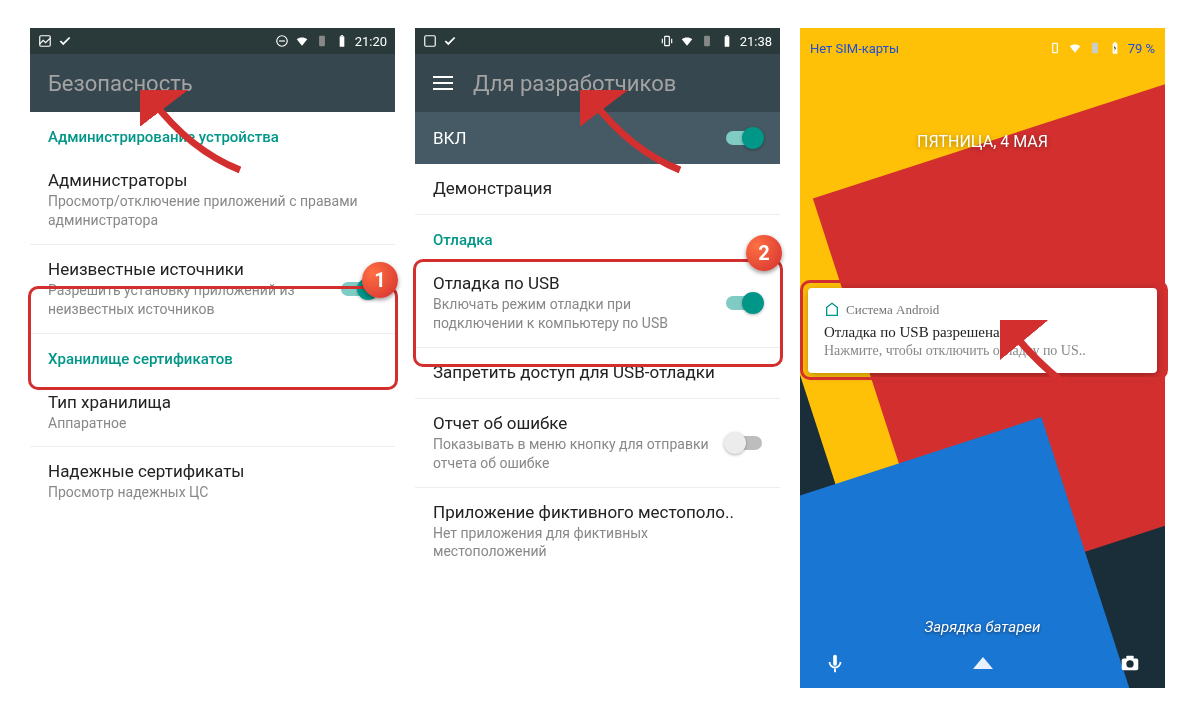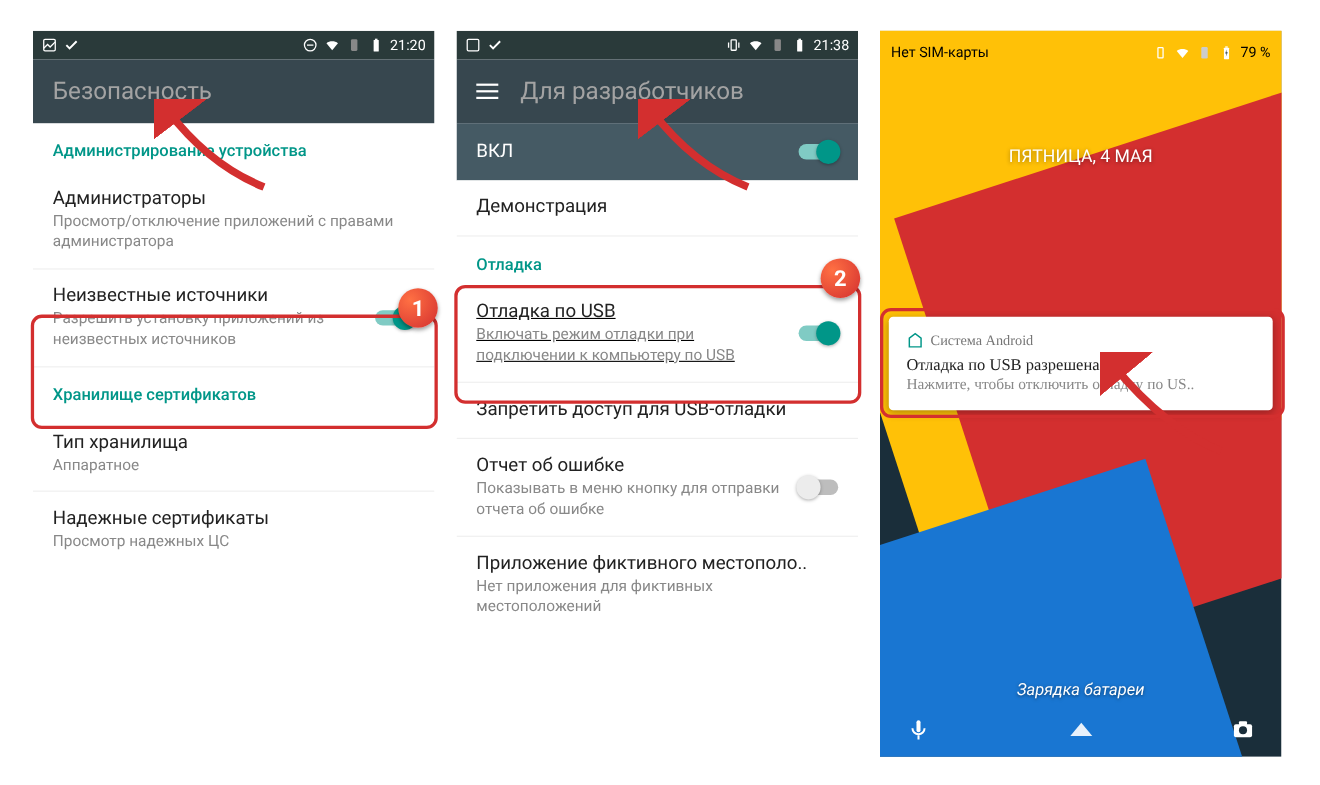--- a/index.html
+++ b/index.html
@@ -39,21 +39,21 @@
 .highlight-box { position: absolute; border: 3px solid #d32f2f; border-radius: 10px; pointer-events: none; z-index: 10; }
 .badge { position: absolute; width: 36px; height: 36px; border-radius: 50%; background: radial-gradient(circle at 30% 30%, #ff7043, #d32f2f); color: #fff; display: flex; align-items: center; justify-content: center; font-size: 20px; font-weight: 700; z-index: 20; box-shadow: 0 2px 4px rgba(0,0,0,0.4); }
 .arrow { position: absolute; z-index: 15; pointer-events: none; }
 
 .lockscreen { position: relative; width: 100%; height: 100%; overflow: hidden; }
 .lockbg { position: absolute; inset: 0; background: #1a2e3a; }
 .lockbg::before { content: ""; position: absolute; top: -120px; right: -180px; width: 600px; height: 500px; background: #ffc107; transform: rotate(-18deg); }
 .lockbg::after { content: ""; position: absolute; top: 80px; right: -220px; width: 520px; height: 420px; background: #d32f2f; transform: rotate(-18deg); }
 .lockbg .blue { position: absolute; bottom: -100px; left: -80px; width: 380px; height: 320px; background: #1976d2; transform: rotate(-18deg); z-index: 2; }
 
-.lock-status { position: absolute; top: 6px; left: 0; right: 0; height: 28px; display: flex; align-items: center; padding: 0 10px; color: #000000; font-size: 13px; z-index: 5; }
+.lock-status { position: absolute; top: 6px; left: 0; right: 0; height: 28px; display: flex; align-items: center; padding: 0 10px; color: #1d4ed8; font-size: 13px; z-index: 5; }
 .lock-status .right { margin-left: auto; display: flex; gap: 6px; align-items: center; }
 .clock { position: absolute; top: 100px; left: 0; right: 0; text-align: center; color: #fff; z-index: 5; }
 .clock .time { font-size: 72px; font-weight: 300; letter-spacing: 2px; text-shadow: 0 2px 6px rgba(0,0,0,0.4); }
 .clock .date { font-size: 16px; margin-top: 4px; text-shadow: 0 1px 4px rgba(0,0,0,0.4); }
 
 .notif { position: absolute; top: 260px; left: 8px; right: 8px; background: #fff; border-radius: 4px; padding: 14px 16px; z-index: 6; box-shadow: 0 2px 8px rgba(0,0,0,0.3); font-family: Liberation Serif, serif; }
 .notif .src { display: flex; align-items: center; gap: 6px; font-size: 13px; color: #757575; margin-bottom: 6px; }
 .notif .nicon { width: 16px; height: 16px; background: #fff; display: inline-flex; align-items: center; justify-content: center; }
 .notif .ntitle { font-size: 15px; color: #222; font-weight: 500; margin-bottom: 2px; }
 .notif .ndesc { font-size: 14px; color: #888; }
@@ -159,21 +159,21 @@
   </div>
   <div class="subbar">
     <span>ВКЛ</span>
     <div class="toggle on"></div>
   </div>
   <div class="content">
     <div class="item">
       <div class="title">Демонстрация</div>
     </div>
     <div class="section-header">Отладка</div>
-    <div class="item" style="padding-right:64px;text-decoration:underline;">
+    <div class="item" style="padding-right:64px;">
       <div class="title">Отладка по USB</div>
       <div class="desc">Включать режим отладки при подключении к компьютеру по USB</div>
       <div class="toggle on"></div>
     </div>
     <div class="item">
       <div class="title">Запретить доступ для USB-отладки</div>
     </div>
     <div class="item" style="padding-right:64px;">
       <div class="title">Отчет об ошибке</div>
       <div class="desc">Показывать в меню кнопку для отправки отчета об ошибке</div>

